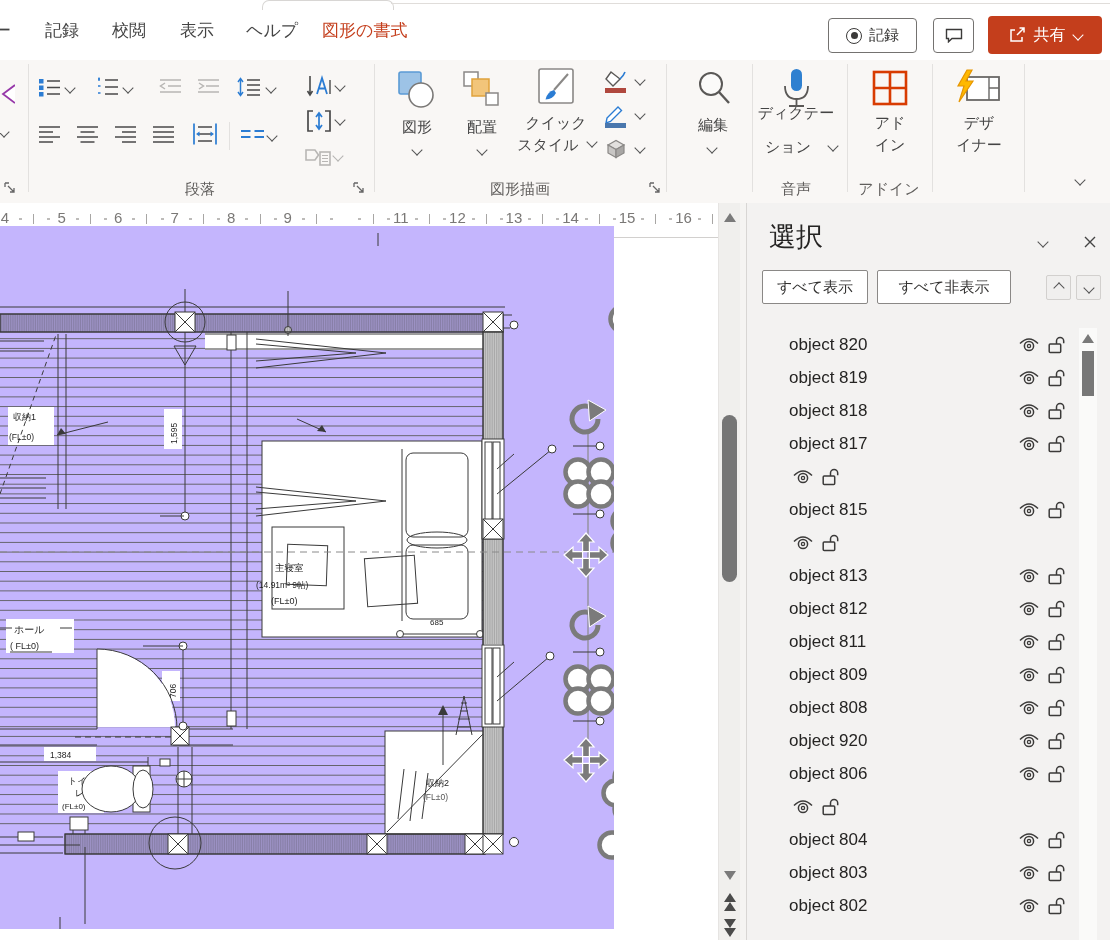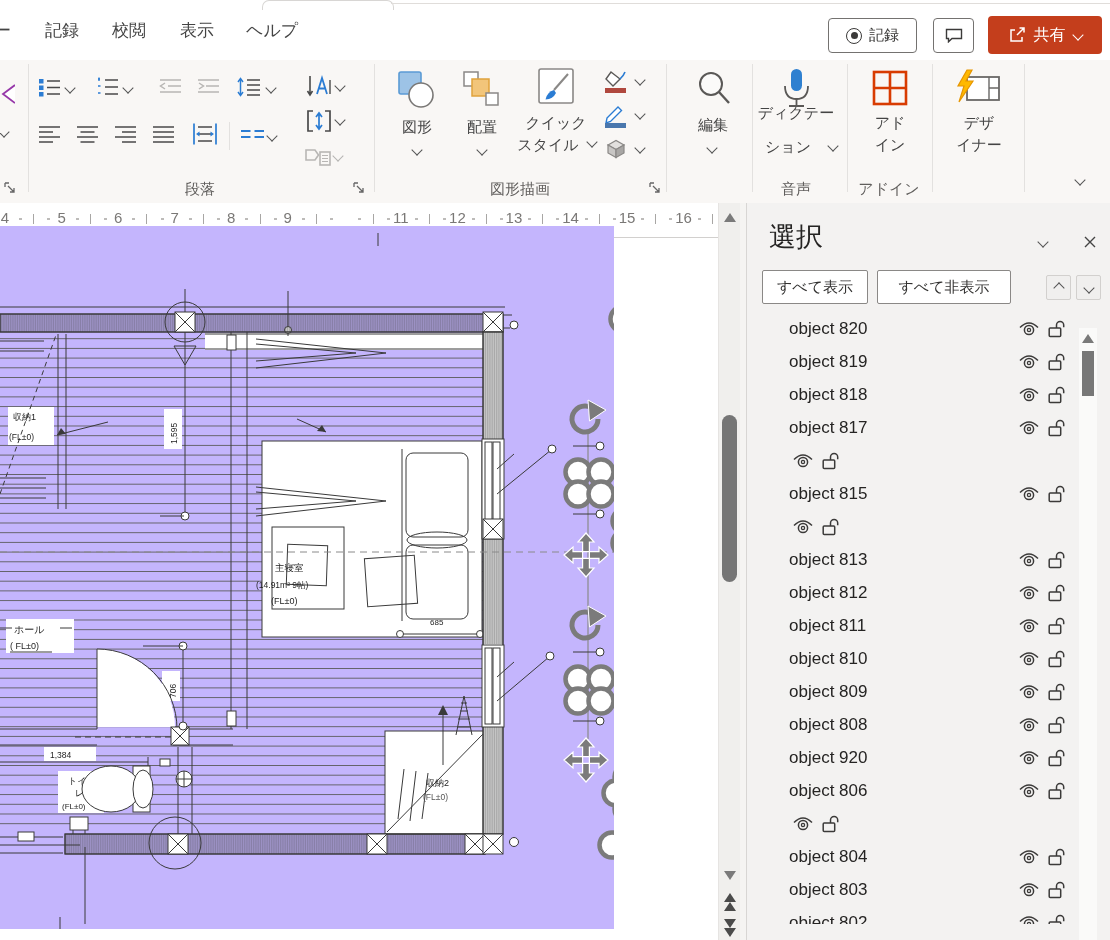--- a/index.html
+++ b/index.html
@@ -48,41 +48,42 @@
   .tri.dark.down{border-top-color:#4a4a4a;}
   .gapcol{position:absolute;left:740px;top:203px;width:6px;height:737px;background:#f5f4f2;}
   
   .pane{position:absolute;left:746px;top:203px;width:364px;height:737px;background:#f3f2f1;border-left:1px solid #d8d6d4;}
   .pane-title{position:absolute;left:22px;top:16px;font-size:27px;font-weight:400;color:#252423;margin:0;}
   .pane-icobtn{position:absolute;width:26px;height:26px;display:flex;align-items:center;justify-content:center;background:transparent;border:none;}
   .pane-btn{position:absolute;height:34px;background:#fff;border:1px solid #8a8886;border-radius:2px;
     font-size:15px;color:#323130;display:flex;align-items:center;justify-content:center;}
   .pane-sm{position:absolute;width:25px;height:25px;background:#f0efee;border:1px solid #d2d0ce;border-radius:2px;
     display:flex;align-items:center;justify-content:center;}
-  .pane-list{position:absolute;left:0;top:109px;width:332px;height:612px;overflow:hidden;}
+  .pane-list{position:absolute;left:0;top:125px;width:332px;height:612px;overflow:hidden;}
   .row{height:33px;display:flex;align-items:center;padding-left:42px;padding-right:8px;}
   .row-label{flex:1;font-size:17px;color:#252423;}
   .row-btn{width:28px;height:26px;background:transparent;border:none;display:flex;align-items:center;justify-content:center;padding:0;}
   .pane-scroll{position:absolute;left:332px;top:125px;width:18px;height:612px;background:#fafaf9;}
   .pane-thumb{position:absolute;left:3px;top:23px;width:12px;height:45px;background:#777;}
   svg{display:block;}
 </style>
 </head>
 <body>
 
 <div id="app">
 
   <div class="menubar">
     <div class="toptab-box"></div>
     <div class="topline"></div>
     <span class="mtab" style="left:-6px">ー</span>
     <span class="mtab" style="left:45px">記録</span>
     <span class="mtab" style="left:112px">校閲</span>
     <span class="mtab" style="left:180px">表示</span>
     <span class="mtab" style="left:246px">ヘルプ</span>
+    <span class="mtab active" style="left:322px">図形の書式</span>
 
     <button class="btn-outline" style="left:828px;top:18px;width:89px;height:35px">
       <span class="rec-ring">
           <span class="rec-dot"></span>
         </span>
       <span>記録</span>
     </button>
     <button class="btn-outline" style="left:933px;top:18px;width:41px;height:35px">
       <svg width="18" height="15" viewBox="0 0 18 15">
         <path d="M1.5 1.5 H16.5 V10.5 H7 L3.5 13.8 V10.5 H1.5 Z" fill="none" stroke="#3b3a39" stroke-width="1.4"></path>
@@ -840,36 +841,20 @@
       </svg>
     </button>
     <button class="row-btn">
       <svg width="18" height="18" viewBox="0 0 18 18">
         <rect x="1.2" y="8" width="11.5" height="8.5" rx="1" fill="none" stroke="#3b3a39" stroke-width="1.5"></rect>
         <path d="M8.5 8 V5 A3.6 3.6 0 0 1 15.7 5 V7.2" fill="none" stroke="#3b3a39" stroke-width="1.5"></path>
       </svg>
     </button>
   </div>
         <div class="row">
-    <span class="row-label">object 810</span>
-    <button class="row-btn">
-      <svg width="22" height="17" viewBox="0 0 22 17">
-        <path d="M2 7.5 Q11 -1.5 20 7.5" fill="none" stroke="#3b3a39" stroke-width="1.5"></path>
-        <circle cx="11" cy="10" r="4.6" fill="none" stroke="#3b3a39" stroke-width="1.5"></circle>
-        <circle cx="11" cy="10" r="1.6" fill="none" stroke="#3b3a39" stroke-width="1.3"></circle>
-      </svg>
-    </button>
-    <button class="row-btn">
-      <svg width="18" height="18" viewBox="0 0 18 18">
-        <rect x="1.2" y="8" width="11.5" height="8.5" rx="1" fill="none" stroke="#3b3a39" stroke-width="1.5"></rect>
-        <path d="M8.5 8 V5 A3.6 3.6 0 0 1 15.7 5 V7.2" fill="none" stroke="#3b3a39" stroke-width="1.5"></path>
-      </svg>
-    </button>
-  </div>
-        <div class="row">
     <span class="row-label">object 809</span>
     <button class="row-btn">
       <svg width="22" height="17" viewBox="0 0 22 17">
         <path d="M2 7.5 Q11 -1.5 20 7.5" fill="none" stroke="#3b3a39" stroke-width="1.5"></path>
         <circle cx="11" cy="10" r="4.6" fill="none" stroke="#3b3a39" stroke-width="1.5"></circle>
         <circle cx="11" cy="10" r="1.6" fill="none" stroke="#3b3a39" stroke-width="1.3"></circle>
       </svg>
     </button>
     <button class="row-btn">
       <svg width="18" height="18" viewBox="0 0 18 18">

